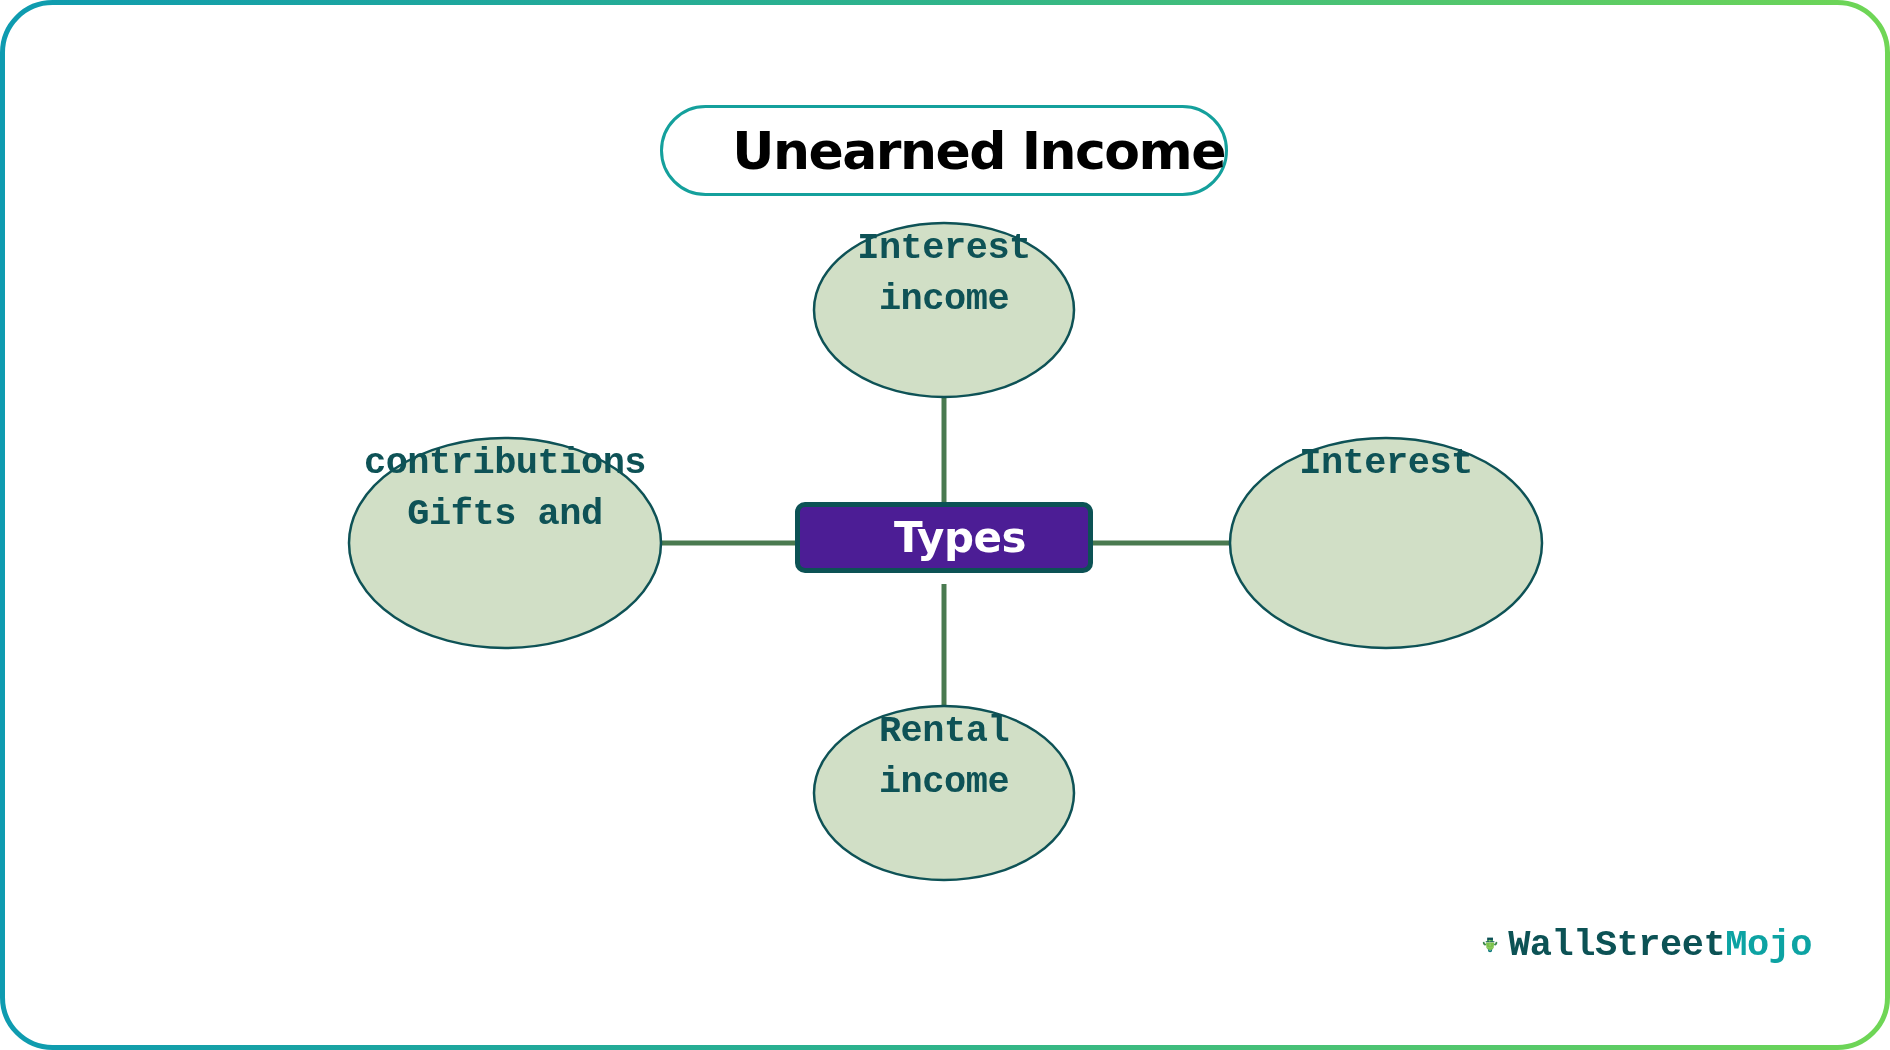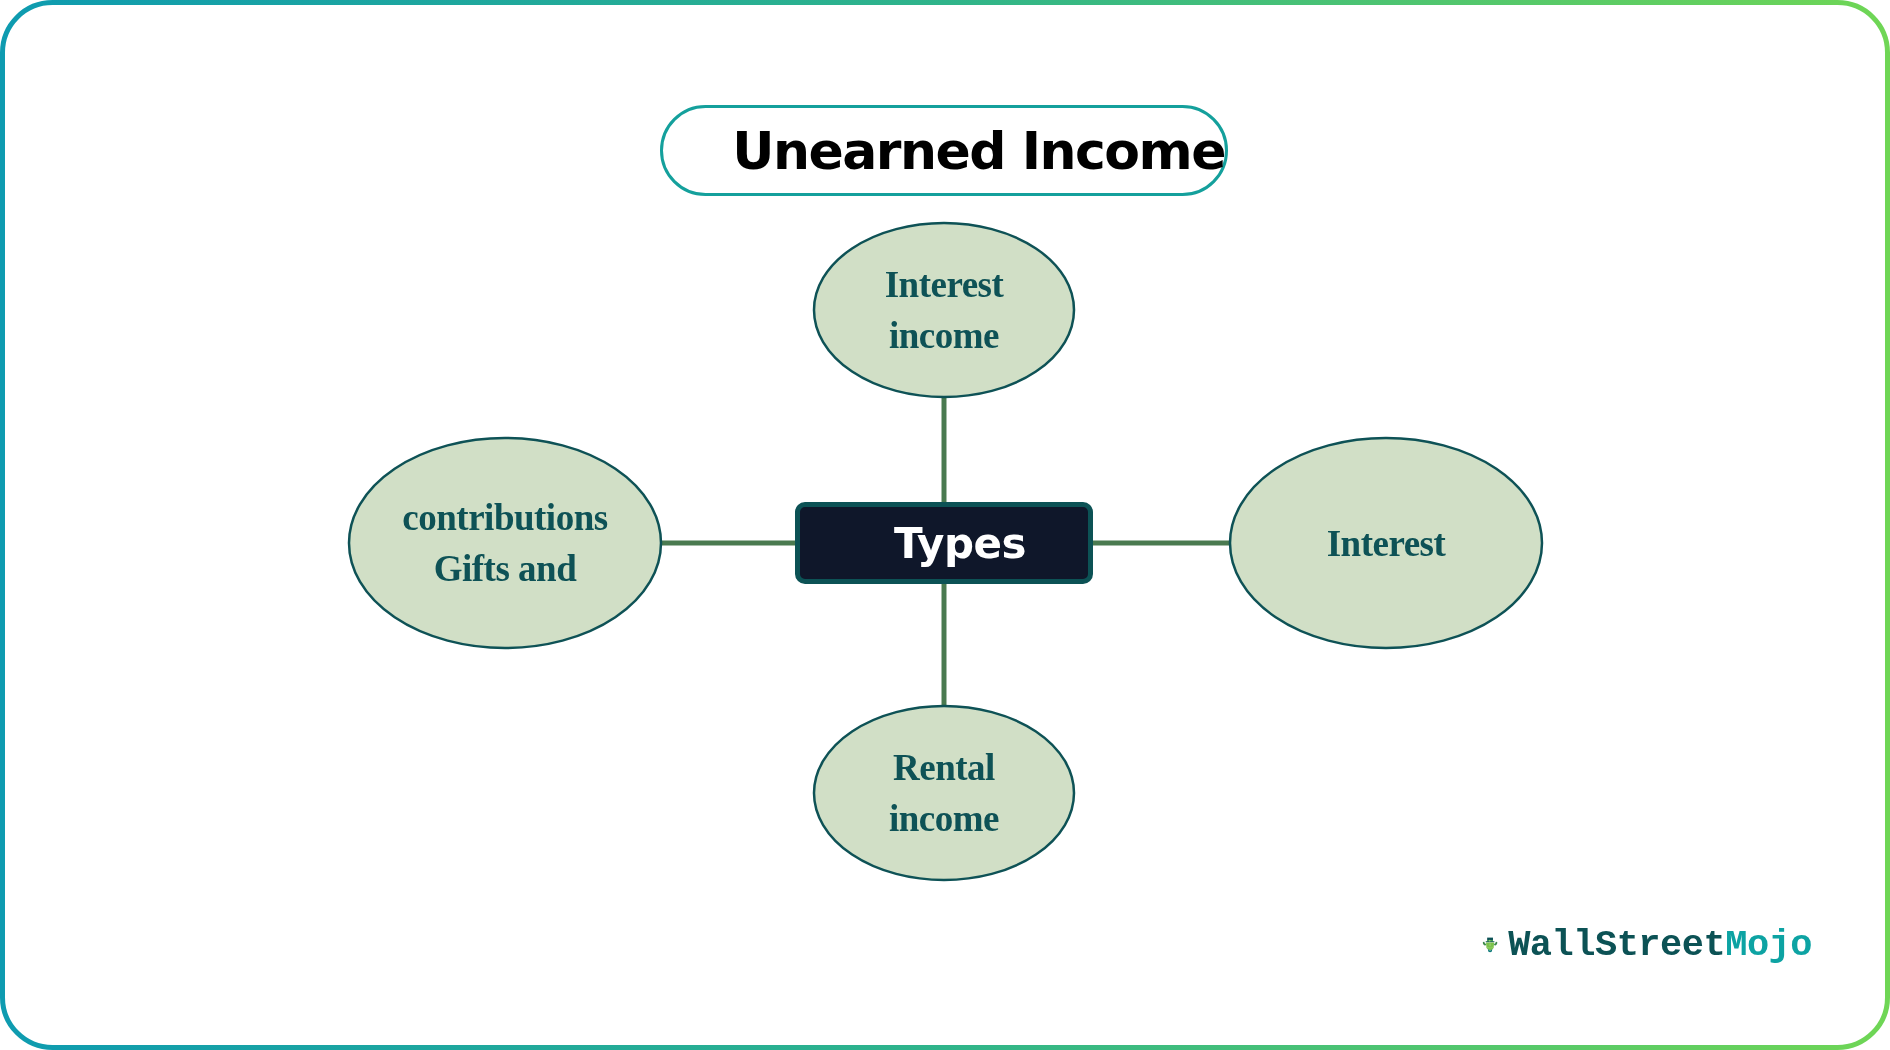--- a/index.html
+++ b/index.html
@@ -5,26 +5,26 @@
   html, body { margin:0; padding:0; background:#ffffff; }
   body { width:1890px; height:1050px; position:relative; overflow:hidden; font-family:"Liberation Sans", sans-serif; }
   .frame { position:absolute; left:0; top:0; width:1890px; height:1050px; }
   .title-pill {
     position:absolute; left:660px; top:105px; width:568px; height:91px;
     box-sizing:border-box; border:3px solid #14a09c; border-radius:46px; background:#fff;
     display:flex; align-items:center; justify-content:flex-end;
     font-family:"DejaVu Sans", sans-serif; font-weight:bold; font-size:52px; color:#000; letter-spacing:-1.5px;
   }
   .node-label {
-    position:absolute; display:flex; align-items:center; justify-content:center; text-align:center;
-    font-family:Liberation Serif, serif; font-weight:bold; color:#0e5256; font-size:37px; line-height:51px; letter-spacing:-0.5px;
+    position:absolute; display:flex; justify-content:center; text-align:center;
+    font-family:Liberation Mono, monospace; font-weight:bold; color:#0e5256; font-size:37px; line-height:51px; letter-spacing:-0.5px;
   }
   .types-box {
-    position:absolute; left:795px; top:502px; width:298px; height:82px; box-sizing:border-box;
-    background:#0f172a; border:5px solid #0c5255; border-radius:10px;
+    position:absolute; left:795px; top:502px; width:298px; height:71px; box-sizing:border-box;
+    background:#4c1d95; border:5px solid #0c5255; border-radius:10px;
     display:flex; align-items:center; justify-content:center;
     font-family:"DejaVu Sans", sans-serif; font-weight:bold; font-size:42px; color:#ffffff; letter-spacing:-0.5px;padding-left:32px;
   }
   .logo { position:absolute; left:1482px; top:910px; width:330px; height:70px; display:flex; align-items:center; }
   .logo-text { font-family:Liberation Mono, monospace; font-weight:bold; font-size:37px; letter-spacing:-0.5px; margin-left:10px; }
   .logo-text .a { color:#0c5255; }
   .logo-text .b { color:#0da3a3; }
 </style>
 </head>
 <body>

